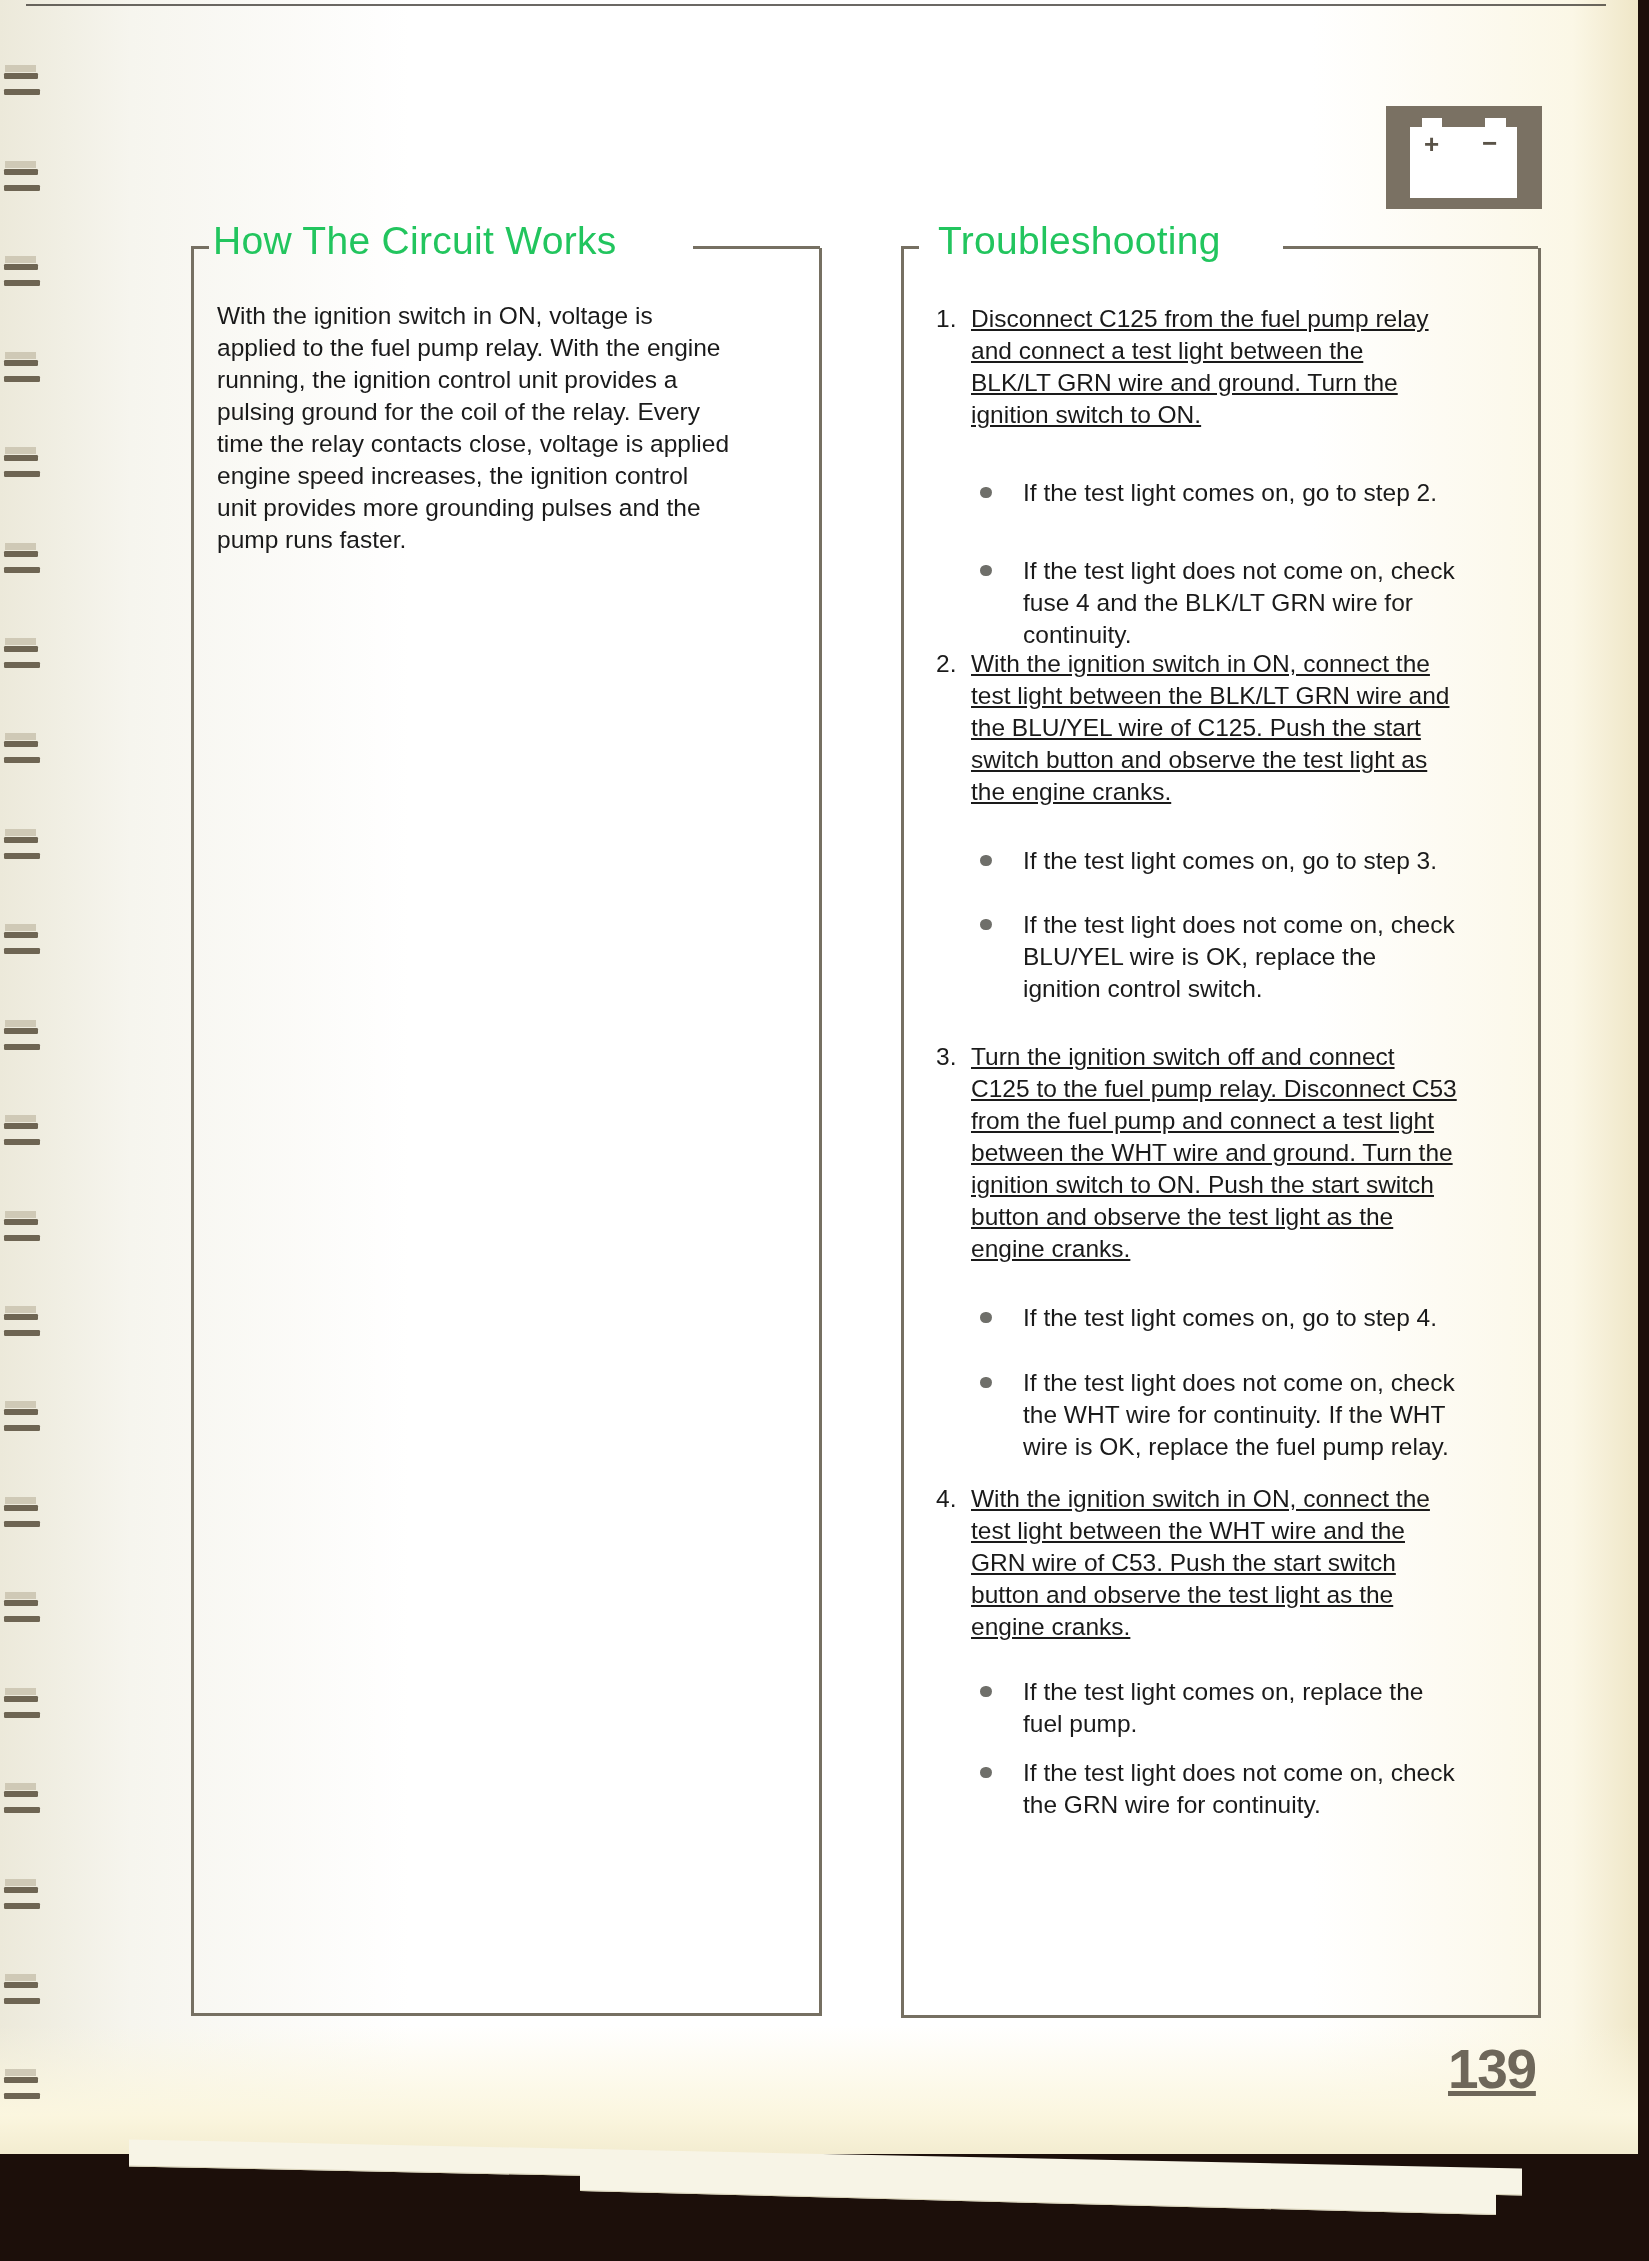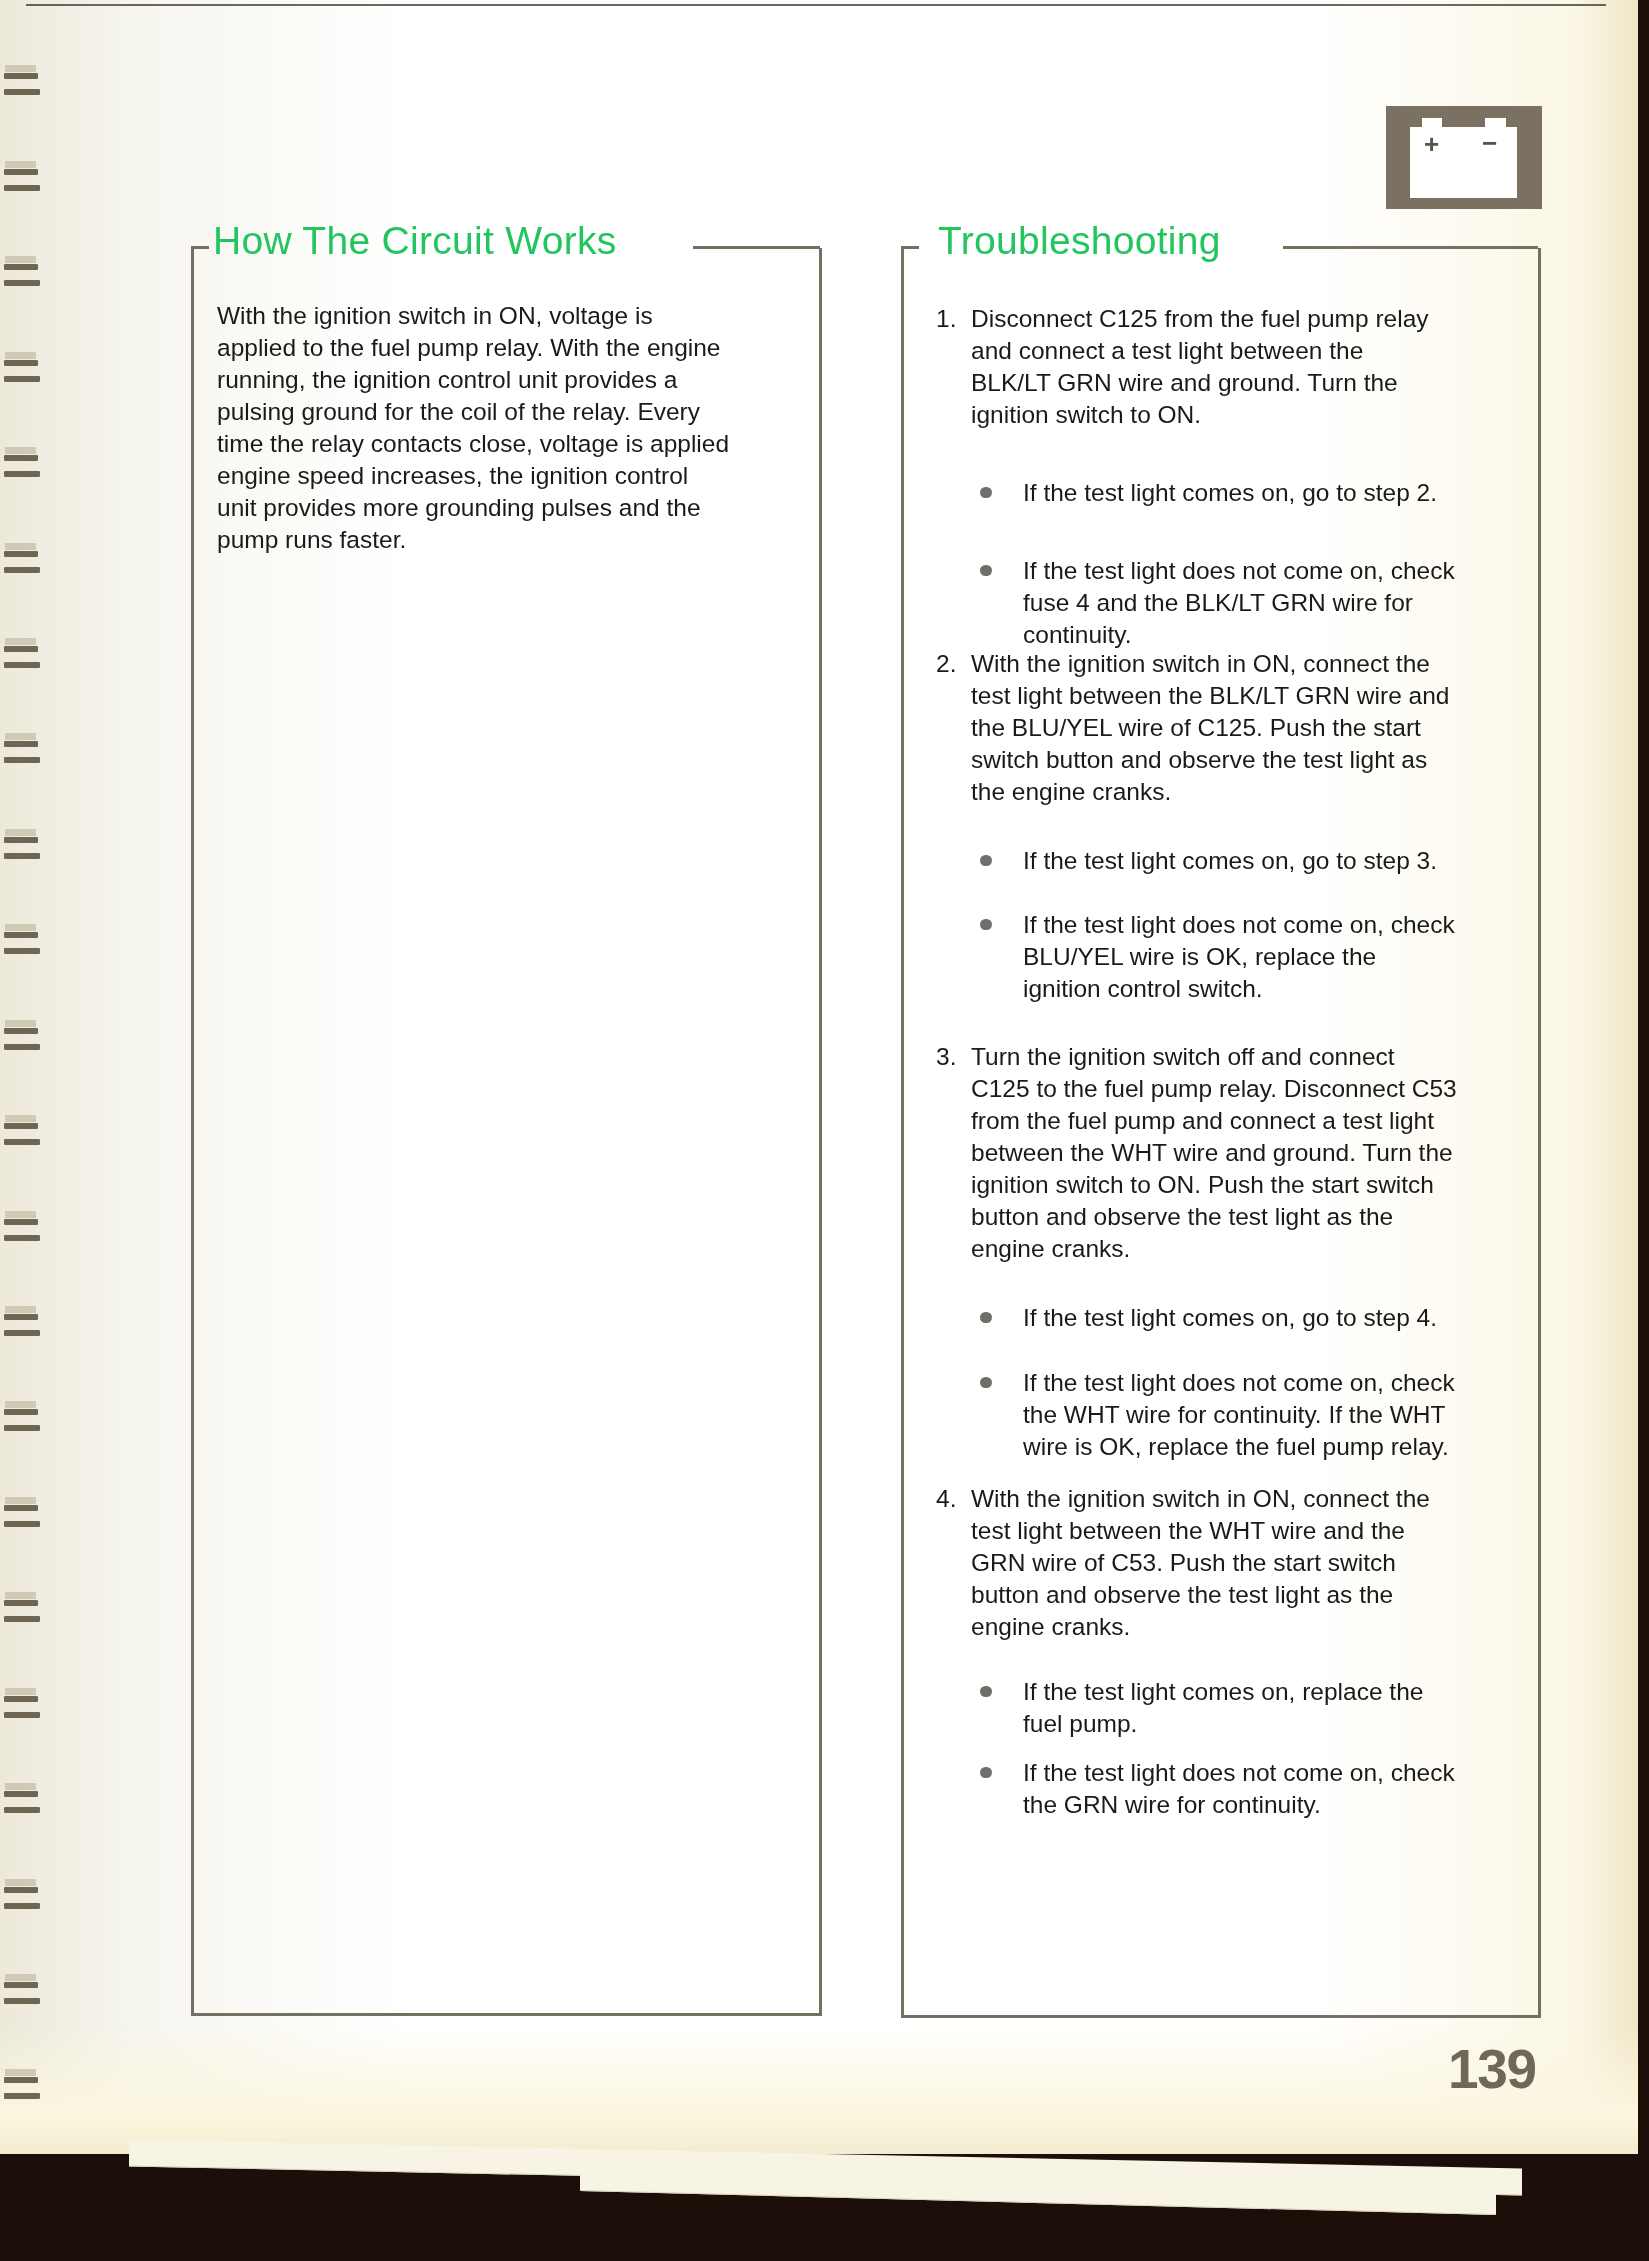--- a/index.html
+++ b/index.html
@@ -42,39 +42,39 @@
   .box-title {
     position: absolute; font-size: 39px; color: #22c55e; white-space: nowrap; letter-spacing: 0.3px;
   }
   .body-text {
     position: absolute; font-size: 24.5px; line-height: 32px; color: #1a1a1a;
   }
   .step {
     position: absolute; font-size: 24.5px; line-height: 32px; color: #1a1a1a;
   }
   .step-num { position: absolute; left: 0; top: 0; }
-  .step-text { position: absolute; left: 35px; top: 0; width: 555px; }
+  .step-text { position: absolute; left: 35px; top: 0; width: 555px; text-decoration: underline; }
   .bullet { position: absolute; font-size: 24.5px; line-height: 32px; color: #1a1a1a; }
   .bullet-dot {
     position: absolute; left: 0; top: 9.7px; width: 11.6px; height: 11.6px; border-radius: 50%; background: #6f6f6a;
   }
   .bullet-text { position: absolute; left: 43px; top: 0; width: 509px; }
 
   .battery {
     position: absolute; left: 1386px; top: 106px; width: 156px; height: 103px; background: #7a7163;
   }
   .battery-inner {
     position: absolute; left: 24px; top: 21px; width: 107px; height: 71px; background: #ffffff;
   }
   .battery-tab { position: absolute; top: -9px; width: 20.6px; height: 9px; background: #fff; }
   .battery-plus, .battery-minus {
     position: absolute; font-size: 26px; font-weight: bold; color: #5a5348; line-height: 26px;
   }
   .page-number {
-    position: absolute; left: 1448px; top: 2037px; font-size: 55px; font-weight: bold; color: #6e675a; letter-spacing: -1.3px;
+    position: absolute; left: 1448px; top: 2037px; font-size: 55px; font-weight: bold; color: #6e675a; letter-spacing: -1.3px; text-decoration: underline;
   }
 </style>
 </head>
 <body>
 
 <div class="page"></div>
 <div class="page-bottom-shade"></div>
 <div class="edge-sheet" style="left:129px; top:2154px; width:1393px; height:26px; transform: skewY(1.2deg);"></div>
 <div class="edge-sheet" style="left:580px; top:2173px; width:916px; height:29px; transform: skewY(1.5deg);"></div>
 <div class="top-rule"></div>

